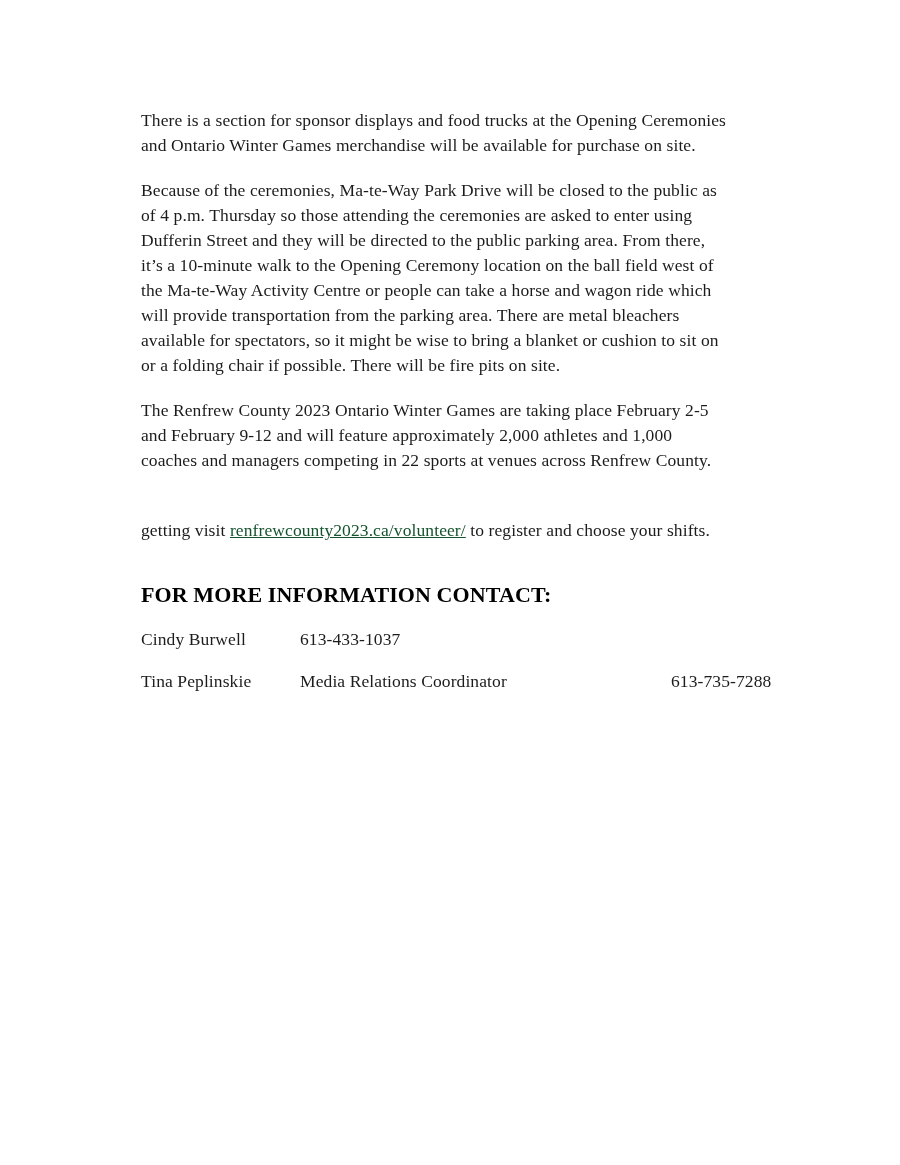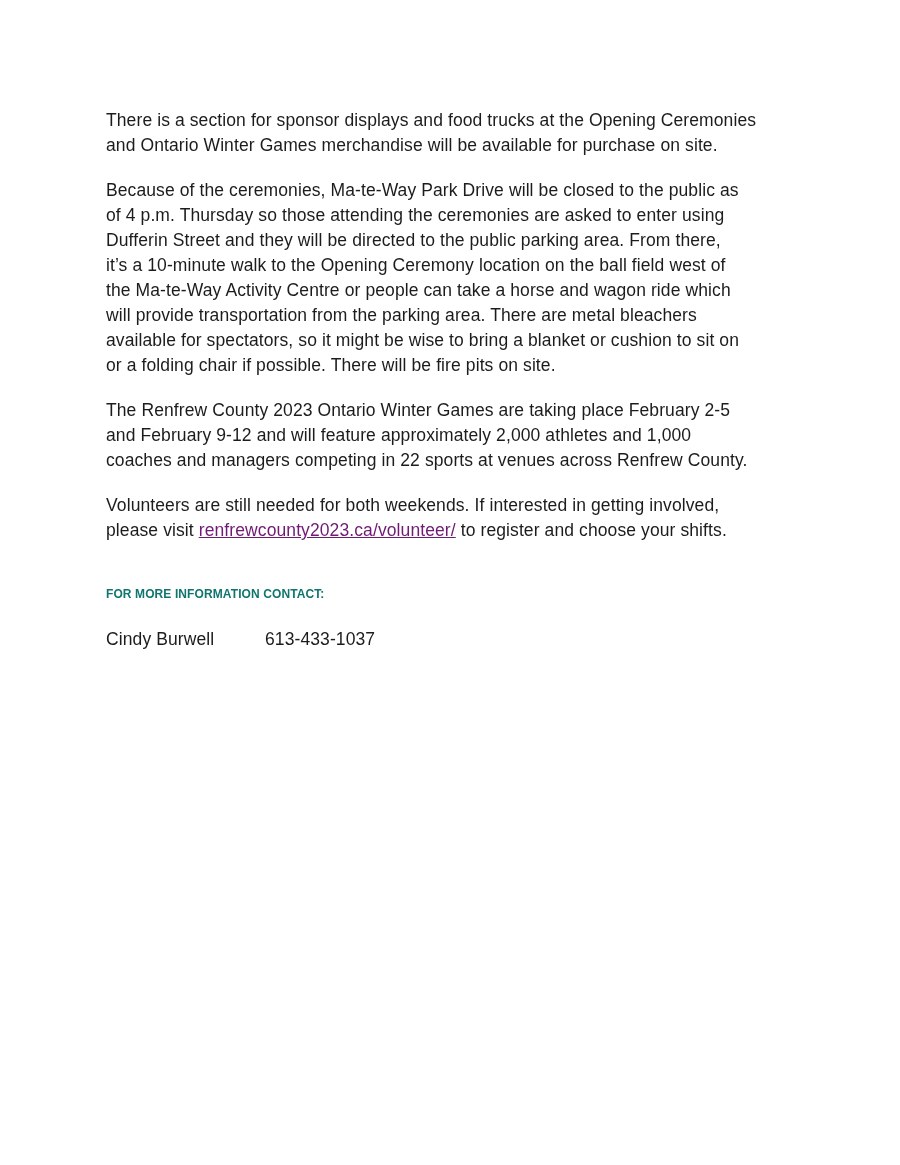--- a/index.html
+++ b/index.html
@@ -6,47 +6,48 @@
     margin: 0;
     padding: 0;
     background: #ffffff;
   }
   .page {
     position: relative;
     width: 824px;
     height: 1165px;
     background: #ffffff;
     overflow: hidden;
-    font-family: Liberation Sans, sans-serif;
+    font-family: Liberation Serif, serif;
     color: #1c1c1c;
+    margin-left: 35px;
   }
   .content {
     position: absolute;
     left: 106px;
     top: 108px;
     width: 700px;
   }
   .para {
     margin: 0 0 20px 0;
     font-size: 17.5px;
     line-height: 25px;
     white-space: pre;           
     letter-spacing: 0.1px;
   }
   .link {
-    color: #701a75;
+    color: #14532d;
     text-decoration: underline;
     cursor: pointer;
   }
   .contact-heading {
     margin: 39px 0 20px 0;
-    font-size: 12px;
+    font-size: 22px;
     line-height: 25px;
     font-weight: bold;
-    color: #0f766e;
+    color: #000000;
     letter-spacing: 0.1px;
     white-space: pre;
   }
   .contact-row {
     display: flex;
     font-size: 17.5px;
     line-height: 25px;
     margin: 0 0 17px 0;
     letter-spacing: 0.1px;
     align-items: flex-end;
@@ -72,24 +73,29 @@
 will provide transportation from the parking area. There are metal bleachers
 available for spectators, so it might be wise to bring a blanket or cushion to sit on
 or a folding chair if possible. There will be fire pits on site.</p>
 
 
     <p class="para">The Renfrew County 2023 Ontario Winter Games are taking place February 2-5
 and February 9-12 and will feature approximately 2,000 athletes and 1,000
 coaches and managers competing in 22 sports at venues across Renfrew County.</p>
 
 
-    <p class="para"><span>Volunteers are still needed for both weekends. If interested in getting involved,</span><br><span>please visit </span><a href="#" class="link">renfrewcounty2023.ca/volunteer/</a><span> to register and choose your shifts.</span></p>
+    <p class="para"><br><span>getting visit </span><a href="#" class="link">renfrewcounty2023.ca/volunteer/</a><span> to register and choose your shifts.</span></p>
 
     <p class="contact-heading">FOR MORE INFORMATION CONTACT:</p>
 
     <div class="contact-row">
       <span class="contact-name">Cindy Burwell</span>
       <span class="contact-phone">613-433-1037</span>
     </div>
 
+    <div class="contact-row">
+      <span class="contact-name">Tina Peplinskie</span>
+      <span class="contact-role">Media Relations Coordinator</span>
+      <span class="contact-phone">613-735-7288</span>
+    </div>
 
   </div>
 </div>
 
 </body></html>

